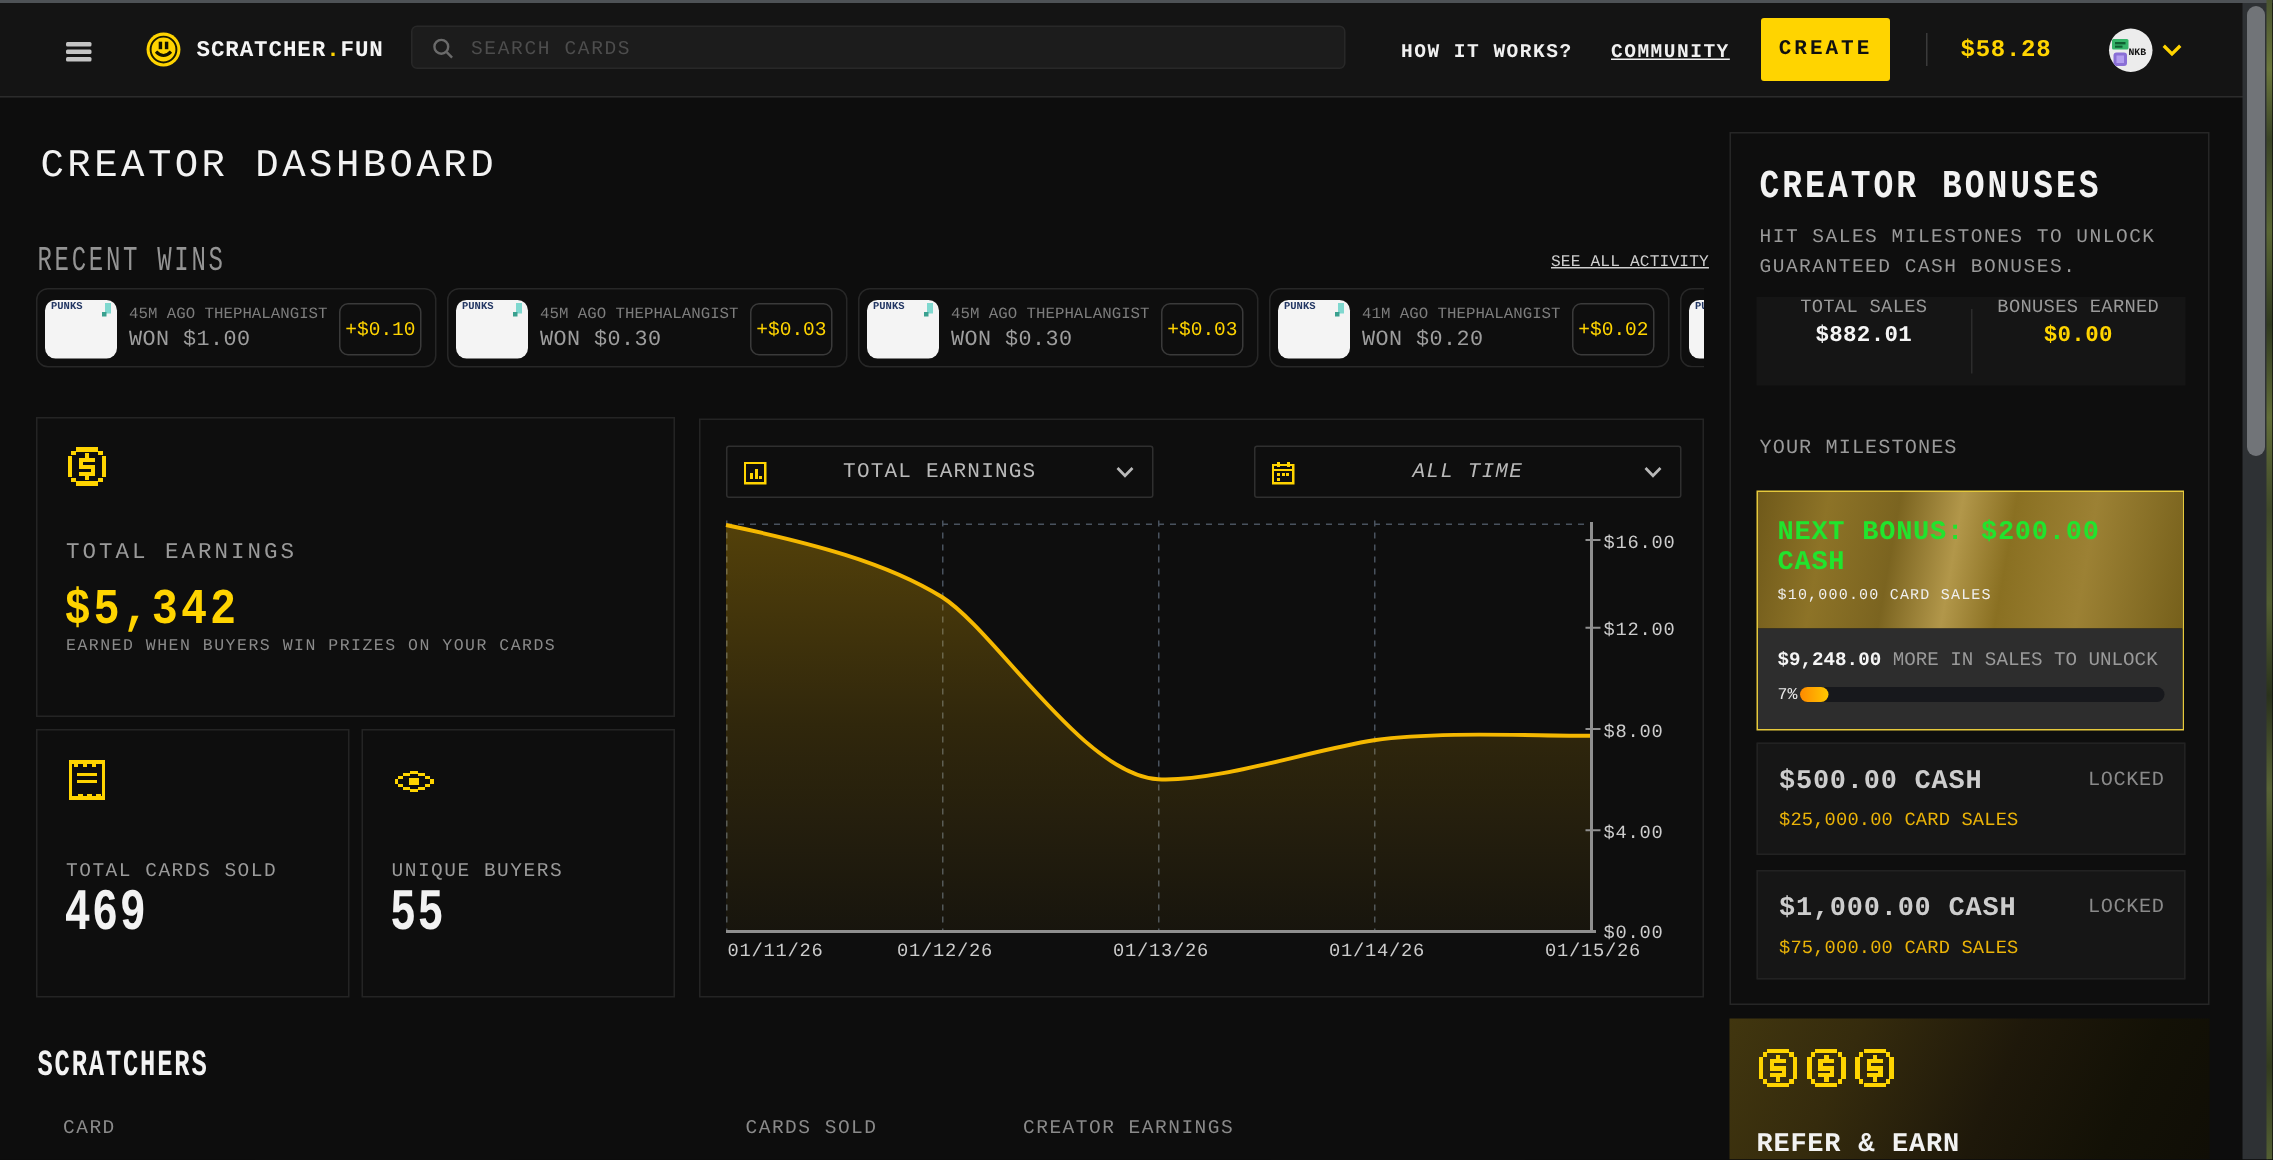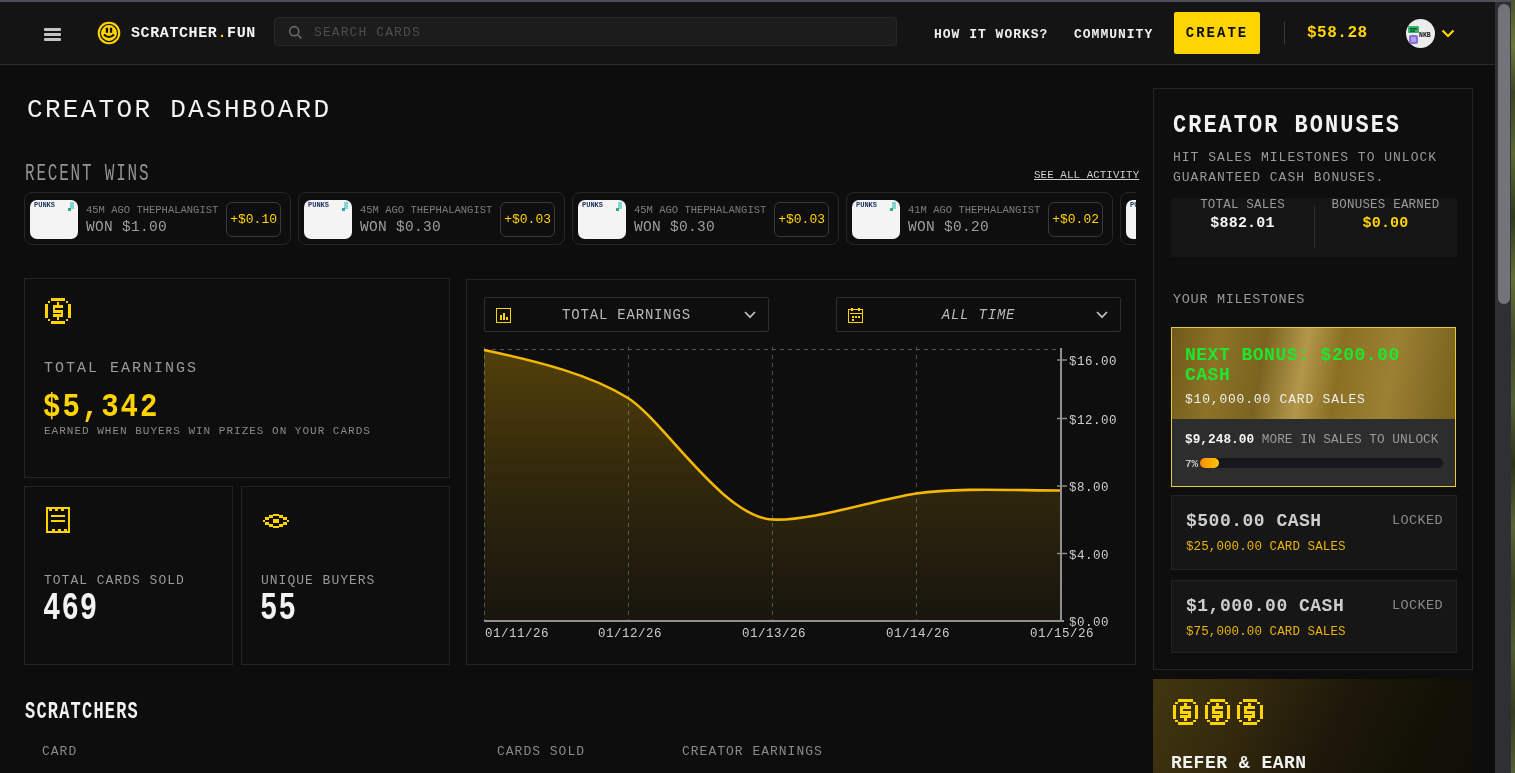--- a/index.html
+++ b/index.html
@@ -52,21 +52,21 @@
   #sstats { position:absolute; left:17px; top:109px; width:286px; height:59px; background:#151515; }
   #sstats .half { position:absolute; top:0; width:143px; height:59px; text-align:center; }
   #sstats .sl { font-size:12.5px; color:#9a9a9a; letter-spacing:0.2px; }
   #sstats .sv { font-size:15px; font-weight:bold; color:#f5f5f5; letter-spacing:0.2px; margin-top:3px; }
   #sstats .div { position:absolute; left:143px; top:8px; width:1px; height:43px; background:#2c2c2c; }
   #yms { position:absolute; left:19px; top:203px; font-size:13.5px; color:#9a9a9a; letter-spacing:0.7px; }
   #gold { position:absolute; left:17px; top:238px; width:285px; height:160px; border:1px solid #e6c93c; }
   #goldtop { position:absolute; left:0; top:0; width:283px; height:91px;
      background:linear-gradient(100deg,#6f591a 0%,#8d7327 16%,#7b6420 32%,#b2974a 46%,#8a7022 58%,#9c8134 76%,#76601b 100%); }
   #goldtop .t1 { position:absolute; left:13px; top:17px; font-size:18px; font-weight:bold; color:#21e42d; letter-spacing:0.5px; line-height:20px; }
-  #goldtop .t2 { position:absolute; left:13px; top:64px; font-size:13px; color:#efefef; letter-spacing:0.8px; }
+  #goldtop .t2 { position:absolute; left:13px; top:64px; font-size:10px; color:#efefef; letter-spacing:0.8px; }
   #goldbot { position:absolute; left:0; top:91px; width:283px; height:67px; background:#2d2d2d; }
   #goldbot .m1 { position:absolute; left:13px; top:13px; font-size:12.8px; letter-spacing:0px; color:#9a9a9a; white-space:nowrap; }
   #goldbot .m1 b { color:#f5f5f5; }
   #goldbot .pct { position:absolute; left:13px; top:39px; font-size:11px; color:#e8e8e8; }
   #goldbot .track { position:absolute; left:28px; top:39px; width:243px; height:10px; background:#17181c; border-radius:5px; }
   #goldbot .fill { position:absolute; left:0; top:0; width:19px; height:10px; border-radius:5px; background:linear-gradient(90deg,#ff8a00,#ffc800); }
   .locked { position:absolute; left:17px; width:286px; background:#161616; border:1px solid #222222; }
   .locked .a { position:absolute; left:14px; top:15px; font-size:18px; font-weight:bold; color:#cdcdcd; letter-spacing:0.5px; }
   .locked .b { position:absolute; right:13px; top:17px; font-size:13.5px; color:#8a8a8a; letter-spacing:0.4px; }
   .locked .c { position:absolute; left:14px; top:44px; font-size:12.5px; color:#eab308; letter-spacing:0.1px; }
@@ -97,21 +97,21 @@
   </svg>
   <div class="abs" id="logo-txt">SCRATCHER<span class="dot">.</span>FUN</div>
   <div class="abs" id="search">
     <svg class="abs" style="left:13px; top:7px;" width="15" height="15" viewBox="0 0 15 15">
       <circle cx="6.2" cy="6.2" r="4.6" fill="none" stroke="#6a6a6a" stroke-width="1.6"></circle>
       <line x1="9.8" y1="9.8" x2="13.4" y2="13.4" stroke="#6a6a6a" stroke-width="1.6"></line>
     </svg>
     <div class="ph">SEARCH CARDS</div>
   </div>
   <div class="abs navlink" style="left:934px;">HOW IT WORKS?</div>
-  <div class="abs navlink" style="left:1074px;">COMMUNITY</div>
+  <div class="abs navlink" style="left:1074px;text-decoration:underline;">COMMUNITY</div>
   <div class="abs" id="create">CREATE</div>
   <div class="abs" id="navdiv"></div>
   <div class="abs" id="bal">$58.28</div>
   <div class="abs" id="avatar">
     <svg width="29" height="29" viewBox="0 0 29 29">
       <rect x="2" y="7" width="11" height="7" rx="1" fill="#35b469"></rect>
       <rect x="4" y="9" width="7" height="1.6" fill="#0f5e31"></rect>
       <rect x="4" y="11.4" width="5" height="1.4" fill="#0f5e31"></rect>
       <text x="13" y="17.5" font-size="6.5" font-weight="bold" fill="#111" font-family="Liberation Mono">NKB</text>
       <rect x="3" y="16" width="9" height="9" rx="2" fill="#8a6fd6"></rect>

